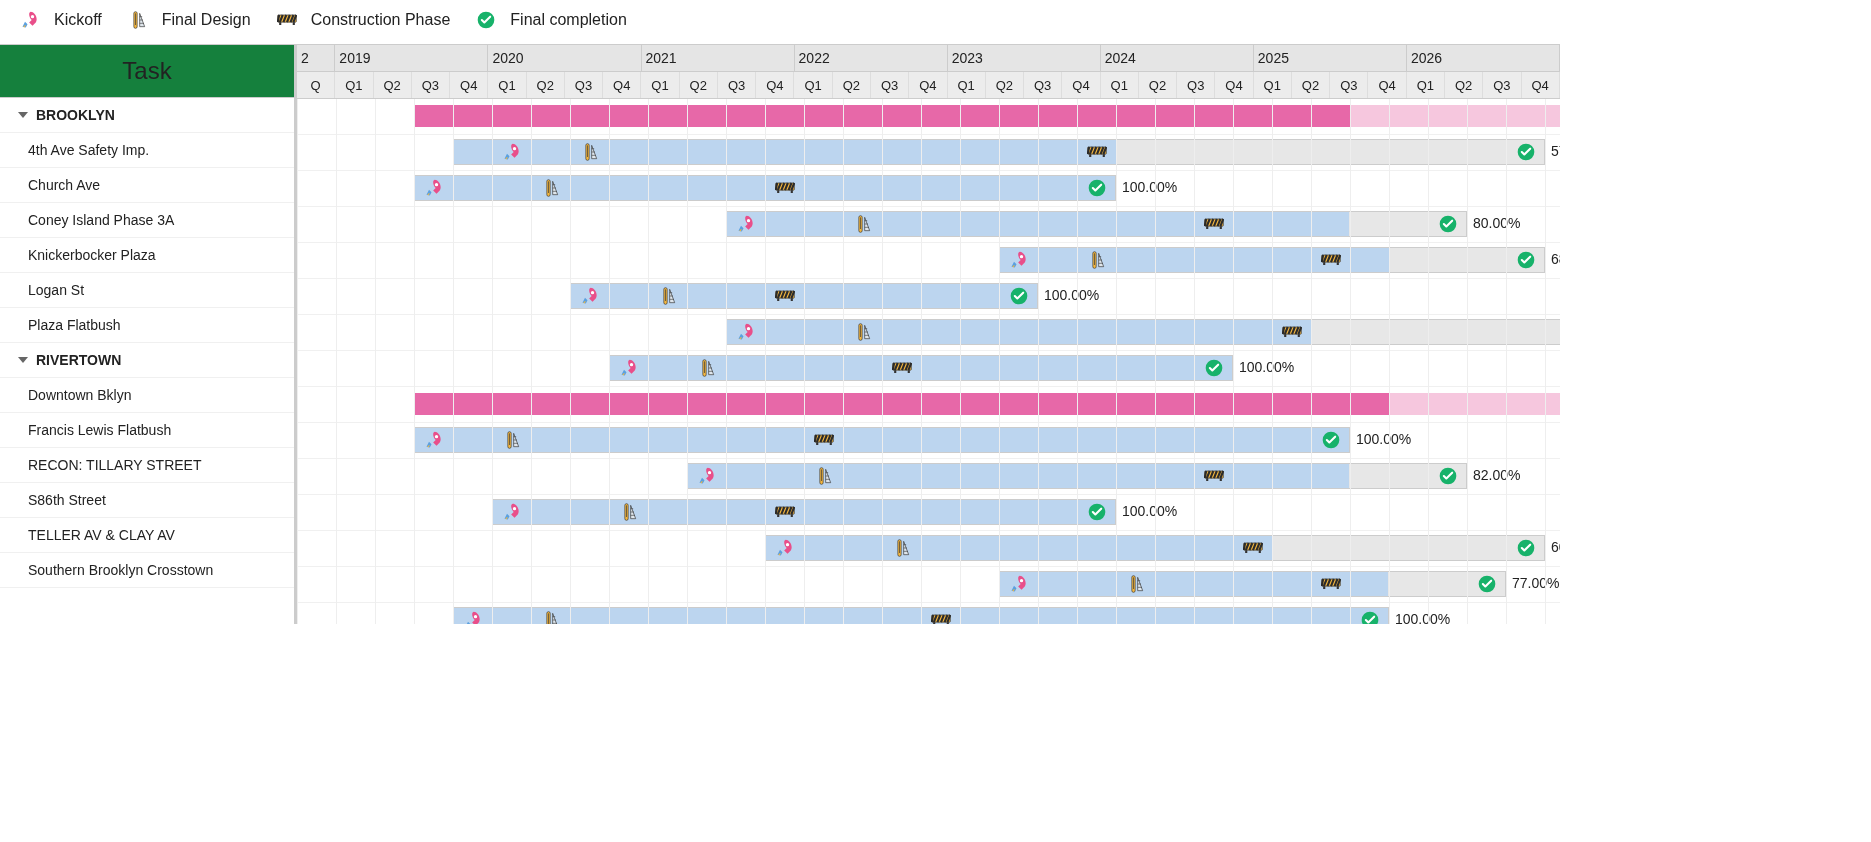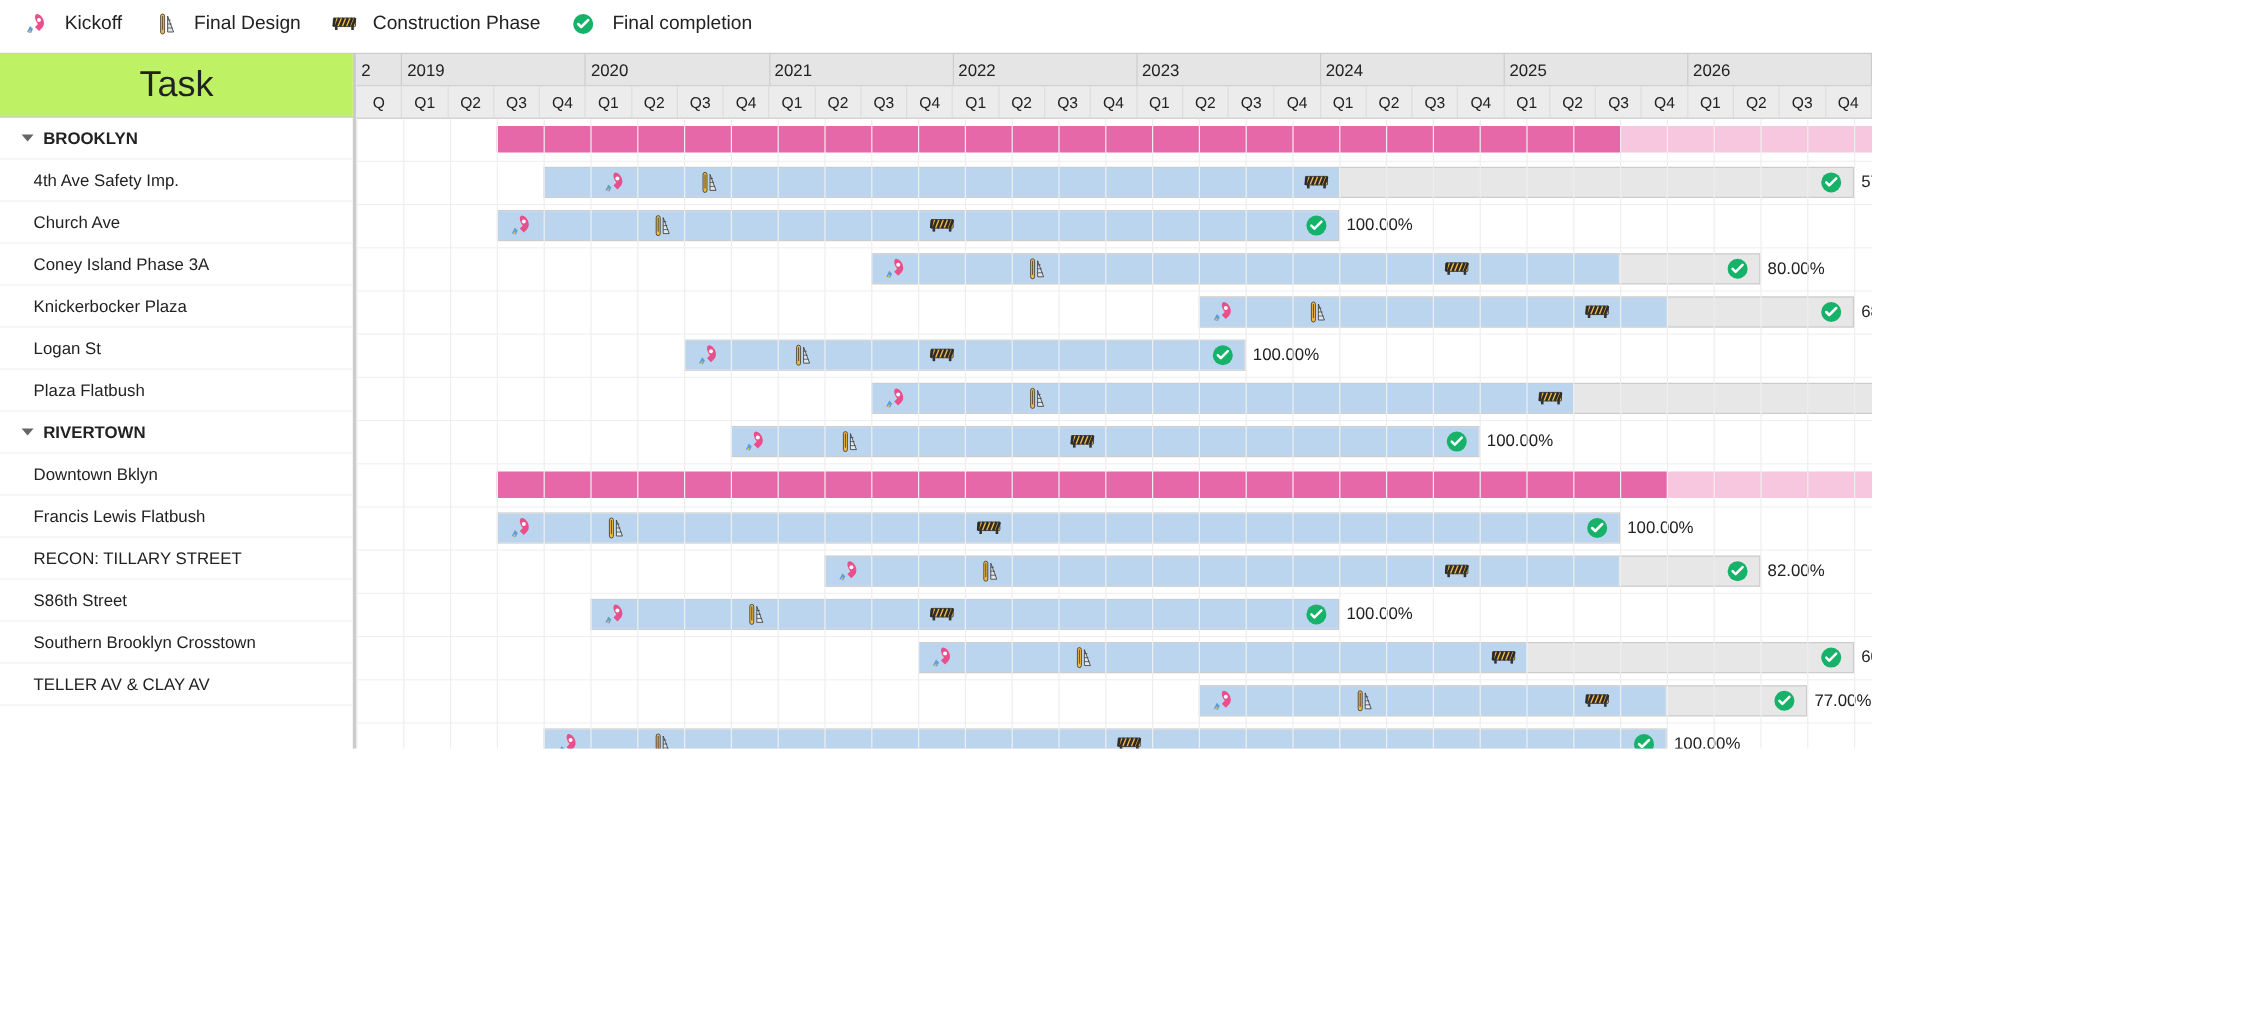--- a/index.html
+++ b/index.html
@@ -1,21 +1,21 @@
 <!DOCTYPE html>
 <html><head>
 <meta charset="utf-8">
 <style>
 html,body{margin:0;padding:0;font-family:"Segoe UI",Arial,sans-serif;font-size:14px;color:#222;background:#fff;}
 .wrap{width:1560px;}
 .legend{display:flex;gap:26px;padding:10px 20px 14px 20px;align-items:center;font-size:16px;}
 .legend-item{display:flex;align-items:center;gap:14px;}
 .grid{display:flex;border-top:1px solid #ccc;}
 .leftcol{width:294px;flex:none;border-right:3px solid #ccc;}
-.leftcol .hdr{height:52px;background:#bef264;display:flex;align-items:center;justify-content:center;font-size:30px;border-bottom:1px solid #ccc;text-align:right;}
+.leftcol .hdr{height:52px;background:#15803d;display:flex;align-items:center;justify-content:center;font-size:24px;border-bottom:1px solid #ccc;text-align:right;}
 .leftrow{height:35px;display:flex;align-items:center;padding-left:18px;border-bottom:1px solid #f0f0f0;box-sizing:border-box;}
 .leftrow.group{font-weight:700;}
 .leftrow .caret{display:inline-block;width:0;height:0;border-left:5px solid transparent;border-right:5px solid transparent;border-top:6px solid #666;margin-right:8px;}
 .leftrow.child{padding-left:28px;}
 .rightcol{position:relative;width:1266px;overflow:hidden;}
 .thead{background:#e5e5e5;}
 .yrow{height:26px;display:flex;border-bottom:1px solid #ccc;}
 .yrow > div{border-right:1px solid #ccc;box-sizing:border-box;display:flex;align-items:center;padding-left:4px;font-size:14px;}
 .qrow{height:26px;display:flex;border-bottom:1px solid #ccc;font-size:13px;background:#ececec;}
 .qrow > div{border-right:1px solid #ddd;box-sizing:border-box;display:flex;align-items:center;justify-content:center;}
@@ -95,22 +95,22 @@
           <div class="leftrow child">Logan St</div>
           <div class="leftrow child">Plaza Flatbush</div>
           <div class="leftrow group">
             <span class="caret"></span>
             <span>RIVERTOWN</span>
           </div>
           <div class="leftrow child">Downtown Bklyn</div>
           <div class="leftrow child">Francis Lewis Flatbush</div>
           <div class="leftrow child">RECON: TILLARY STREET</div>
           <div class="leftrow child">S86th Street</div>
+          <div class="leftrow child">TELLER AV &amp; CLAY AV</div>
           <div class="leftrow child">Southern Brooklyn Crosstown</div>
-          <div class="leftrow child">TELLER AV &amp; CLAY AV</div>
         </div>
     </div>
     <div class="rightcol">
       <div class="thead">
         <div class="yrow" id="yrow">
             <div style="width: 39px;">2</div>
             <div style="width: 156px;">2019</div>
             <div style="width: 156px;">2020</div>
             <div style="width: 156px;">2021</div>
             <div style="width: 156px;">2022</div>

